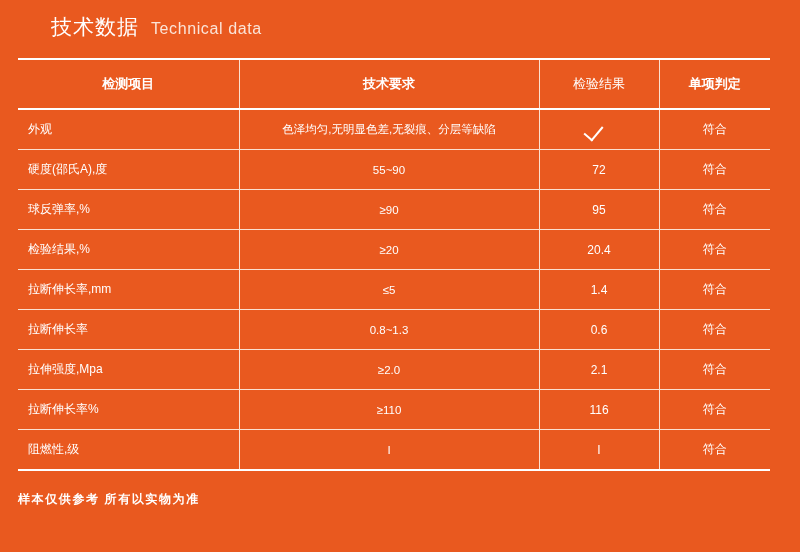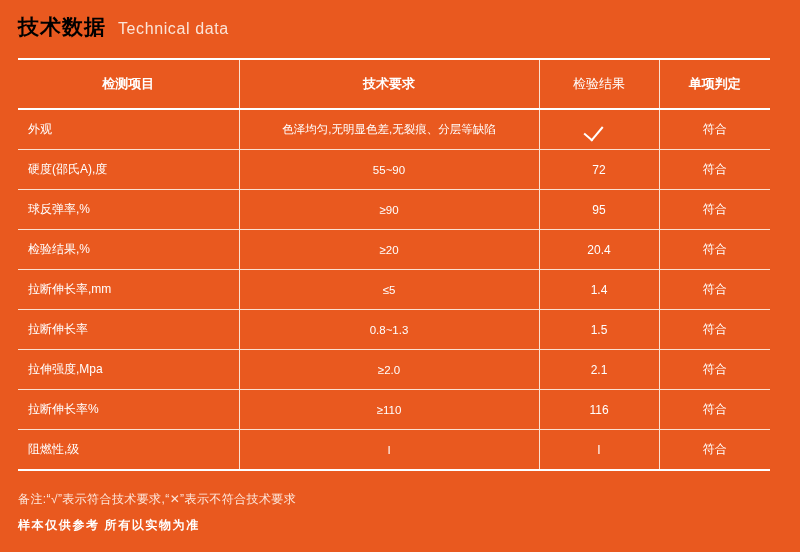--- a/index.html
+++ b/index.html
@@ -25,24 +25,25 @@
   
   .title-block {
     display: flex;
     align-items: baseline;
     gap: 12px;
     padding-top: 12px;
     height: 44px;
   }
   .title-cn {
     font-size: 21px;
-    font-weight: bold;
+    font-weight: normal;
     letter-spacing: 1px;
-    color: #000000;
+    color: #ffffff;
     white-space: nowrap;
+    margin-left: 33px;
   }
   .title-en {
     font-size: 16px;
     font-weight: normal;
     letter-spacing: 0.6px;
     color: #fbe4d8;
     white-space: nowrap;
     margin-top: 8px;
   }
 
@@ -207,21 +208,21 @@
       <tr>
         <td class="cell-item">拉断伸长率,mm</td>
         <td class="cell-req">≤5</td>
         <td class="cell-result">1.4</td>
         <td class="cell-judge">符合</td>
       </tr>
 
       <tr>
         <td class="cell-item">拉断伸长率</td>
         <td class="cell-req">0.8~1.3</td>
-        <td class="cell-result">1.5</td>
+        <td class="cell-result">0.6</td>
         <td class="cell-judge">符合</td>
       </tr>
 
       <tr>
         <td class="cell-item">拉伸强度,Mpa</td>
         <td class="cell-req">≥2.0</td>
         <td class="cell-result">2.1</td>
         <td class="cell-judge">符合</td>
       </tr>
 
@@ -236,17 +237,16 @@
         <td class="cell-item">阻燃性,级</td>
         <td class="cell-req">I</td>
         <td class="cell-result">I</td>
         <td class="cell-judge">符合</td>
       </tr>
 
     </tbody>
   </table>
 
   <div class="notes">
-    <div class="note-line">备注:“√”表示符合技术要求,“✕”表示不符合技术要求</div>
     <div class="note-line strong">样本仅供参考  所有以实物为准</div>
   </div>
 
 </div>
 
 </body></html>

